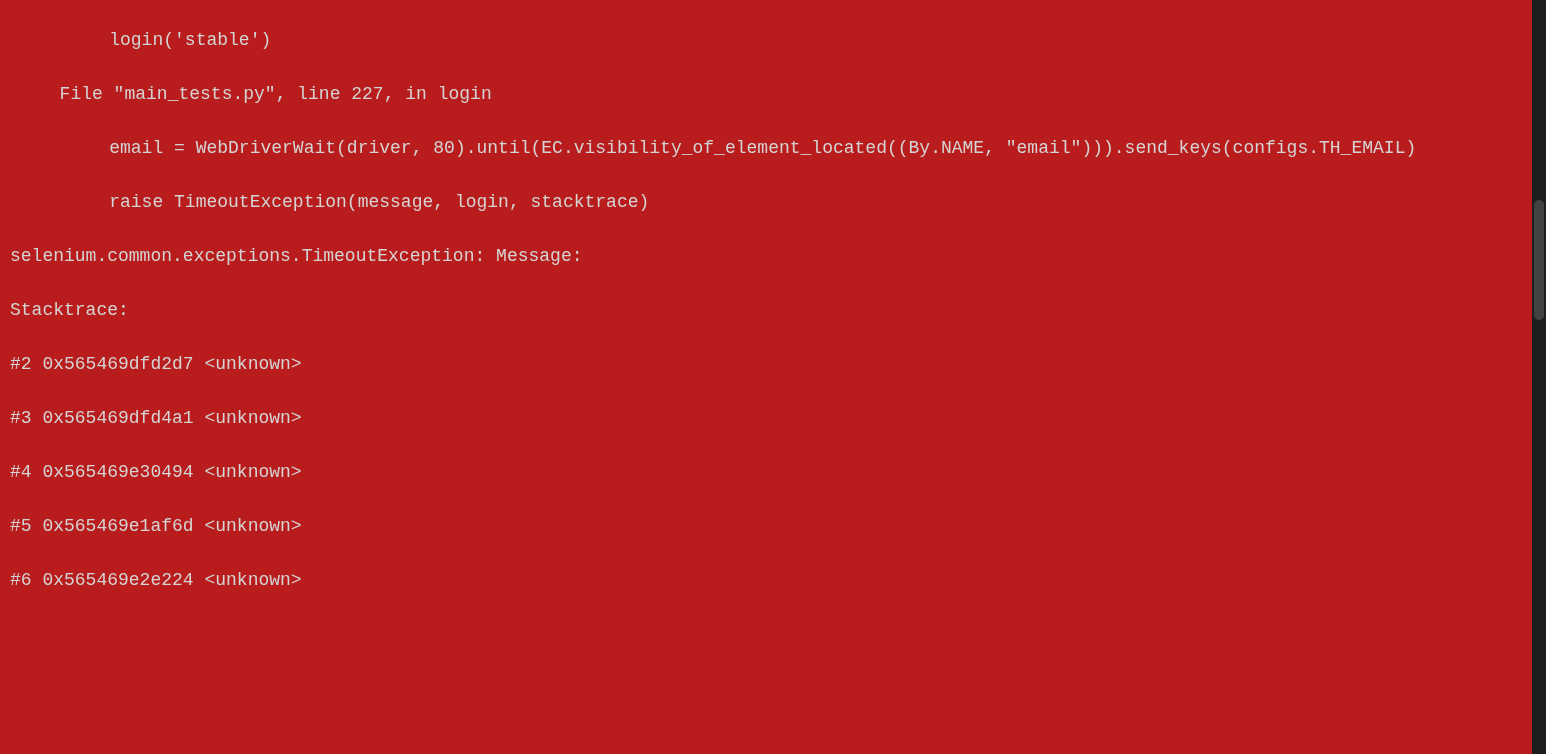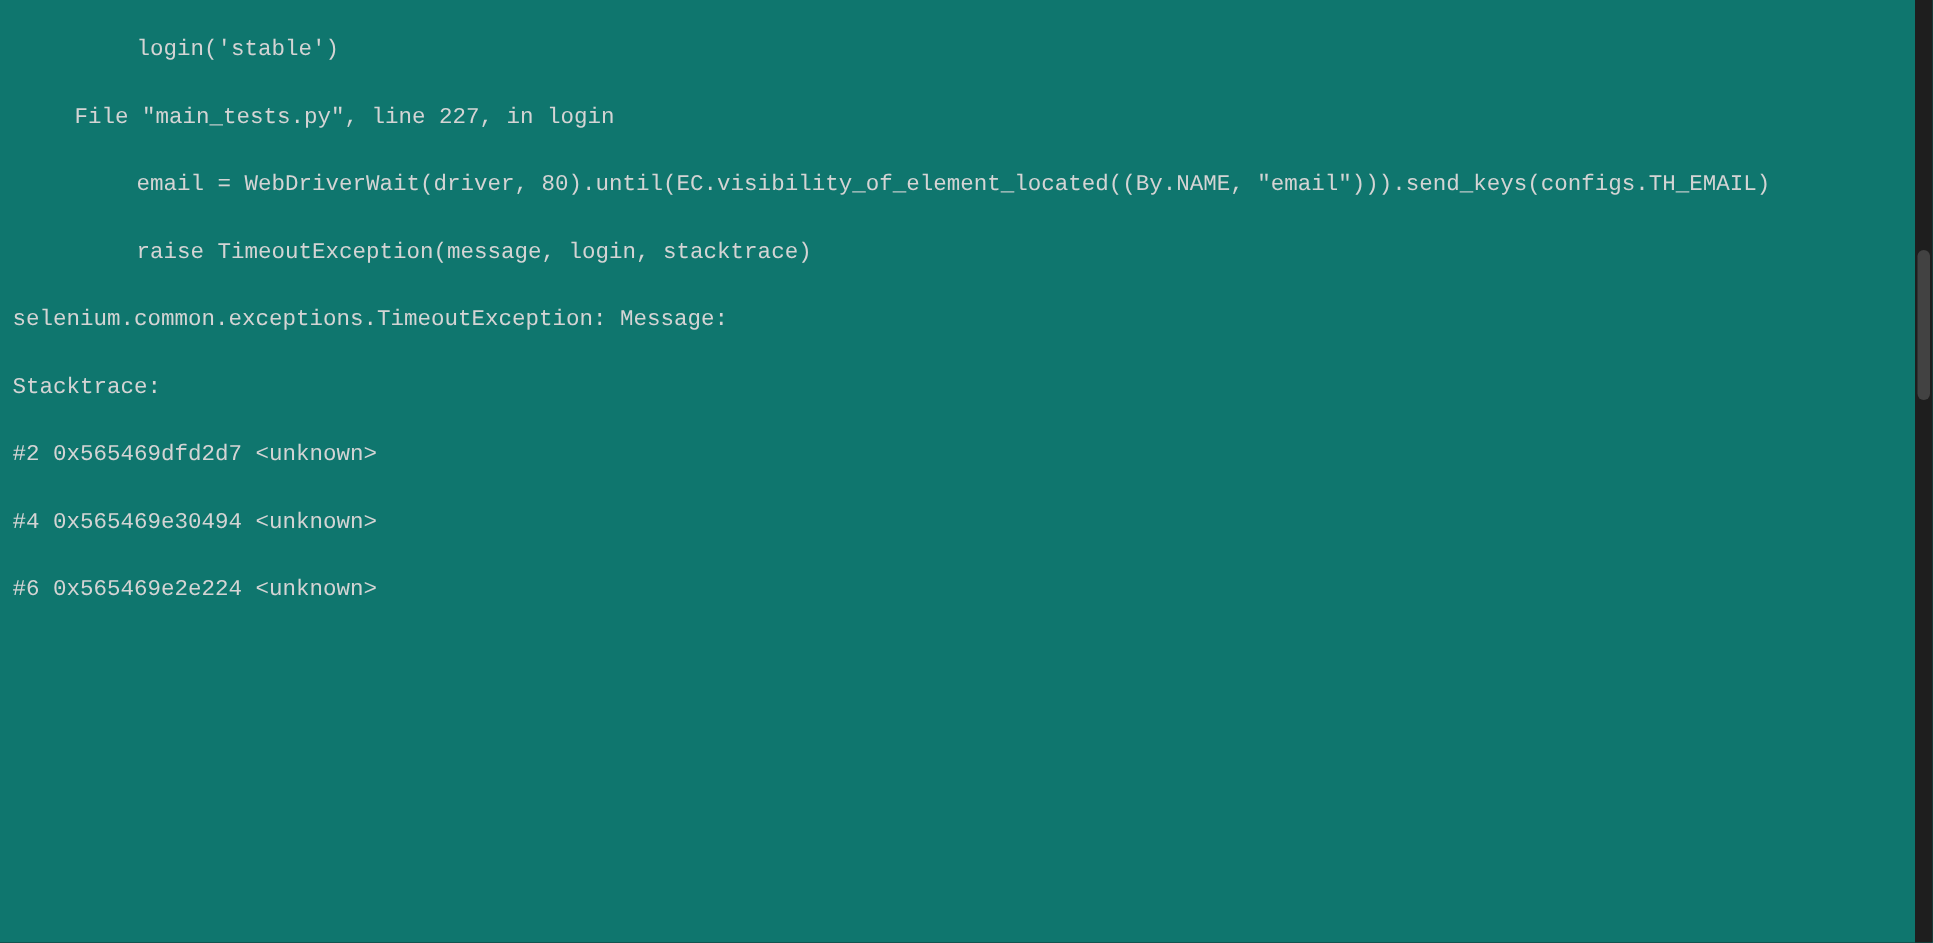--- a/index.html
+++ b/index.html
@@ -13,21 +13,21 @@
       font-family: 'Menlo', 'Consolas', 'Courier New', monospace;
       font-size: 18px;
       line-height: 1.5;
       padding: 0;
       width: 1546px;
       height: 754px;
       overflow: hidden;
       position: relative;
     }
     .terminal-output {
-      background-color: #0f766e;
+      background-color: #b91c1c;
       padding: 0 10px;
       white-space: pre-wrap;
       word-wrap: break-word;
       height: 100%;
       border-right: 14px solid #1e1e1e;
     }
     .line {
       display: block;
     }
     .indent-1 {
@@ -58,21 +58,23 @@
 <body>
 
 <div class="terminal-output">
 <span class="line indent-2">    login('stable')</span>
 <span class="line indent-1">  File "main_tests.py", line 227, in login</span>
 <span class="line indent-2">    email = WebDriverWait(driver, 80).until(EC.visibility_of_element_located((By.NAME, "email"))).send_keys(configs.TH_EMAIL)</span>
 <span class="line indent-2">    raise TimeoutException(message, login, stacktrace)</span>
 <span class="line">selenium.common.exceptions.TimeoutException: Message:</span>
 <span class="line">Stacktrace:</span>
 <span class="line">#2 0x565469dfd2d7 &lt;unknown&gt;</span>
+<span class="line">#3 0x565469dfd4a1 &lt;unknown&gt;</span>
 <span class="line">#4 0x565469e30494 &lt;unknown&gt;</span>
+<span class="line">#5 0x565469e1af6d &lt;unknown&gt;</span>
 <span class="line">#6 0x565469e2e224 &lt;unknown&gt;</span>
 
 
 
 
 
 
 
 
 

